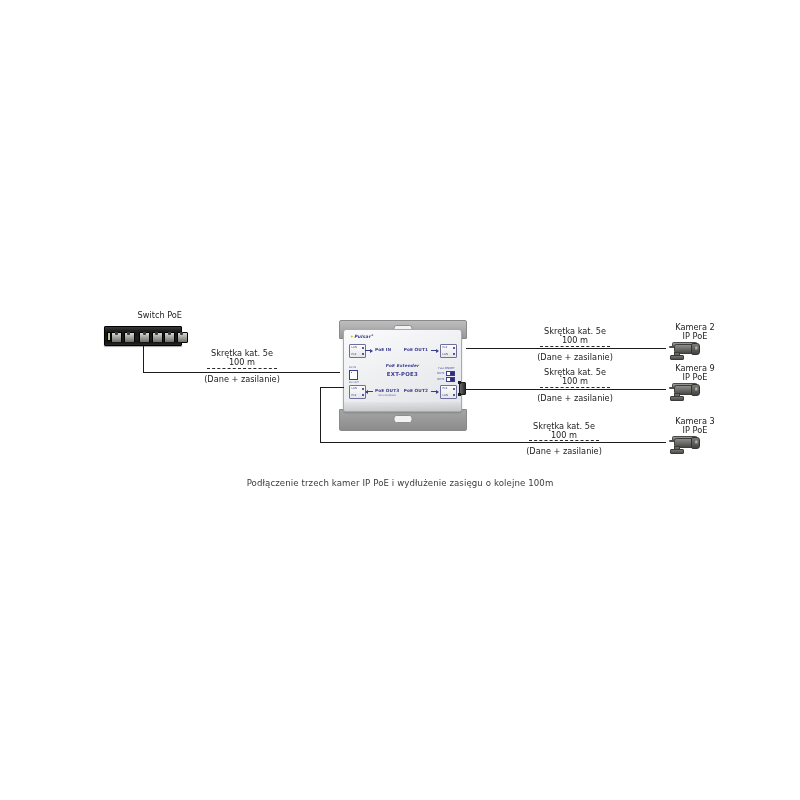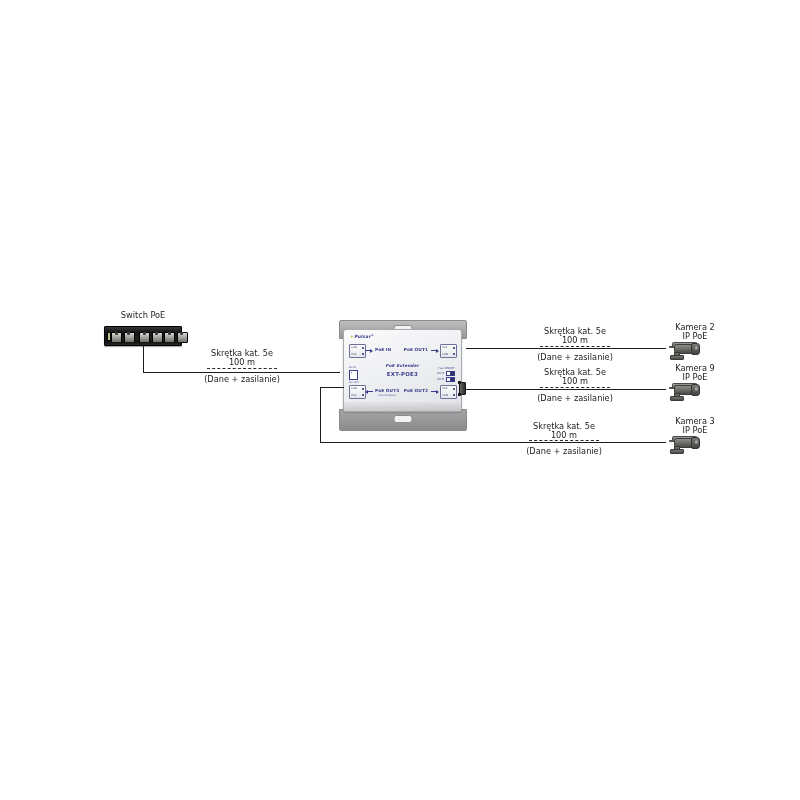--- a/index.html
+++ b/index.html
@@ -32,21 +32,21 @@
     background:linear-gradient(180deg,#d9d9d4 0%,#a8a8a2 45%,#6e6e68 100%);
     border:1px solid #000;border-radius:1px;
     position:relative;
   }
   .sw-port::after{
     content:"";position:absolute;left:2.5px;top:-1px;width:3px;height:3px;
     background:#3a3a36;border-radius:0 0 1px 1px;
   }
   .sw-port.gap{margin-left:3px;}
   .sw-led{position:absolute;left:2px;top:5px;width:2px;height:7px;background:#c9c48a;border:1px solid #000;}
-  #switch-label{left:104px;top:310px;width:78px;}
+  #switch-label{left:104px;top:310px;width:78px;text-align:right;}
 
   
   #extender-device{position:absolute;left:339px;top:318px;width:128px;height:113px;}
   .ext-bracket{
     position:absolute;left:0;right:0;
     background:linear-gradient(180deg,#bdbdbd,#9a9a9a);
     border:1px solid #8a8a8a;
   }
   .ext-bracket.top{top:2px;height:17px;border-radius:2px 2px 0 0;}
   .ext-bracket.bottom{bottom:0px;height:20px;border-radius:0 0 2px 2px;
@@ -326,14 +326,15 @@
   <div class="lbl" style="left:640px;top:425px;width:110px;">IP PoE</div>
   <div class="camera" style="left:666px;top:434px;">
     <div class="cam-sun"></div>
     <div class="cam-tail"></div>
     <div class="cam-barrel"></div>
     <div class="cam-lens"></div>
     <div class="cam-mount"></div>
     <div class="cam-base"></div>
   </div>
 
+  <div id="diagram-caption">Podłączenie trzech kamer IP PoE i wydłużenie zasięgu o kolejne 100m</div>
 
 </div>
 
 </body></html>

